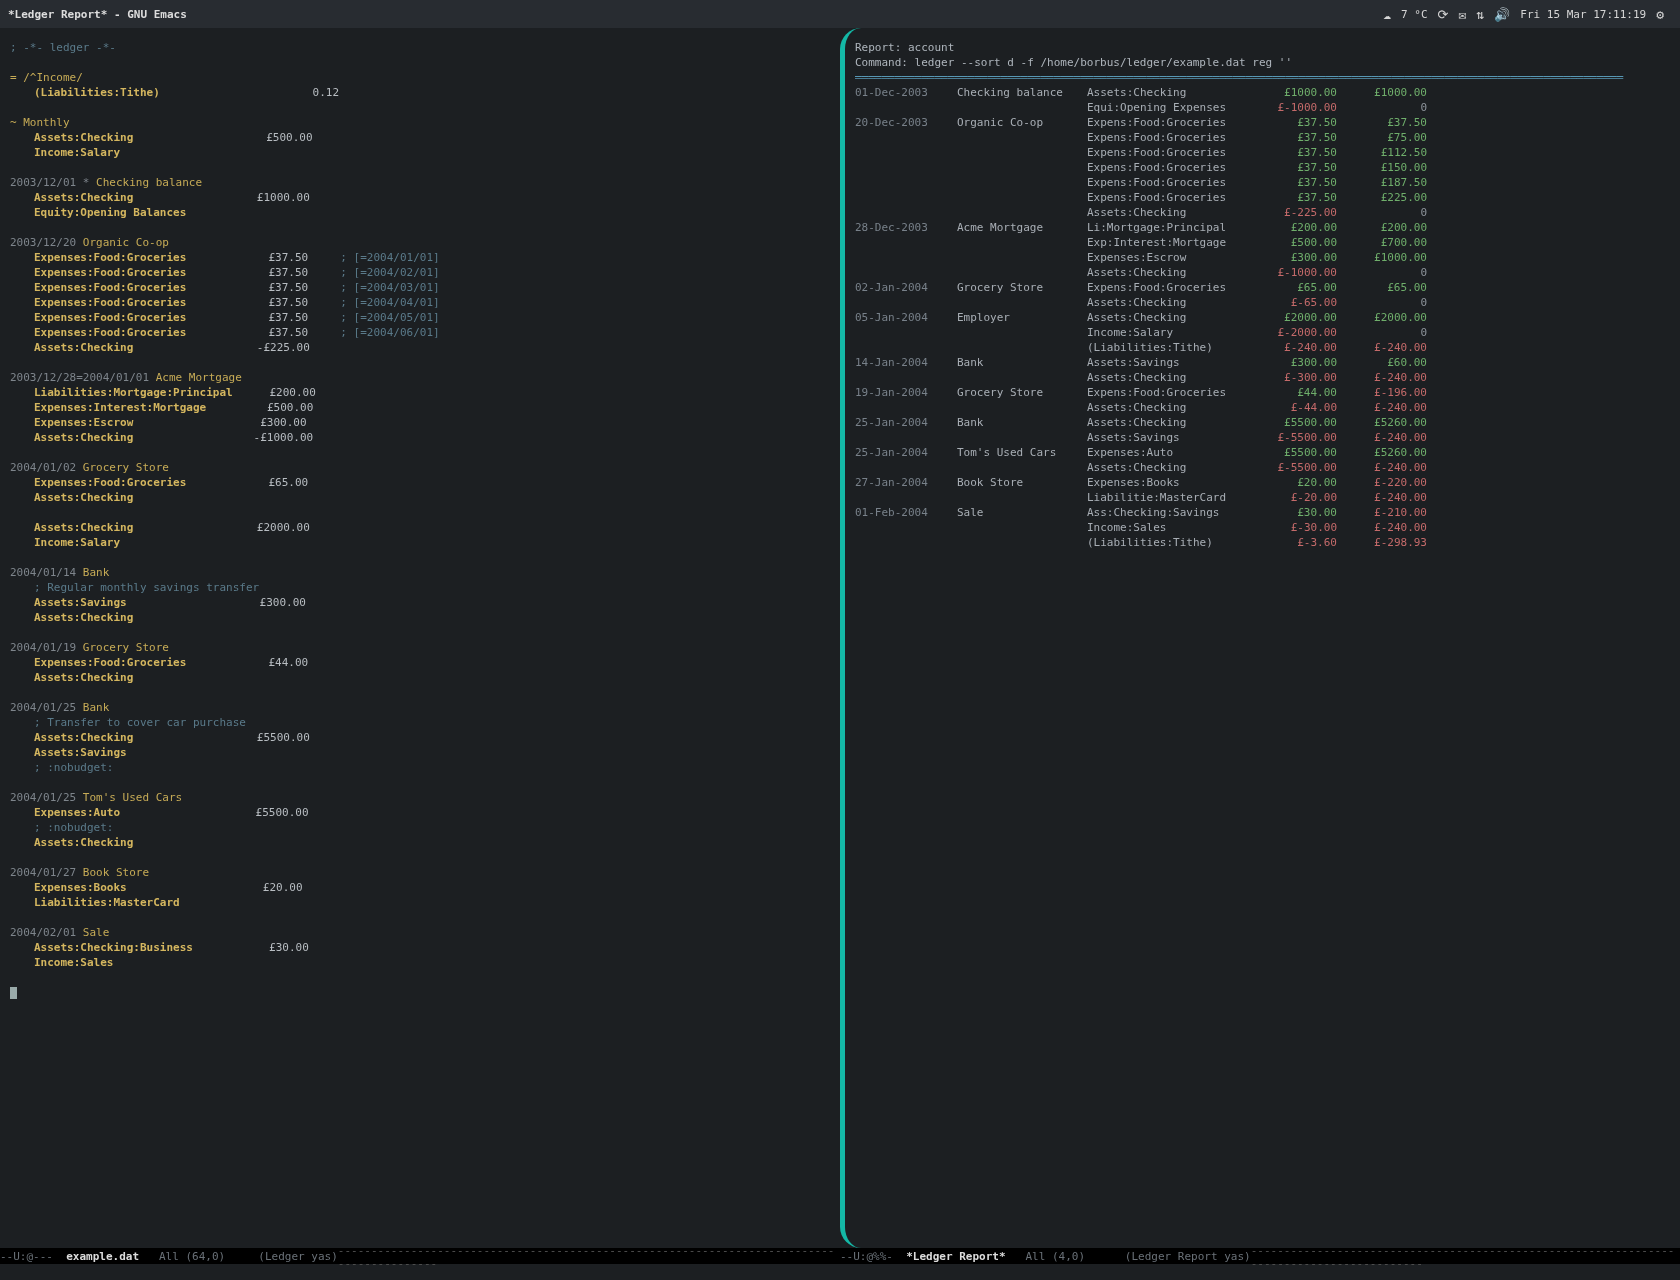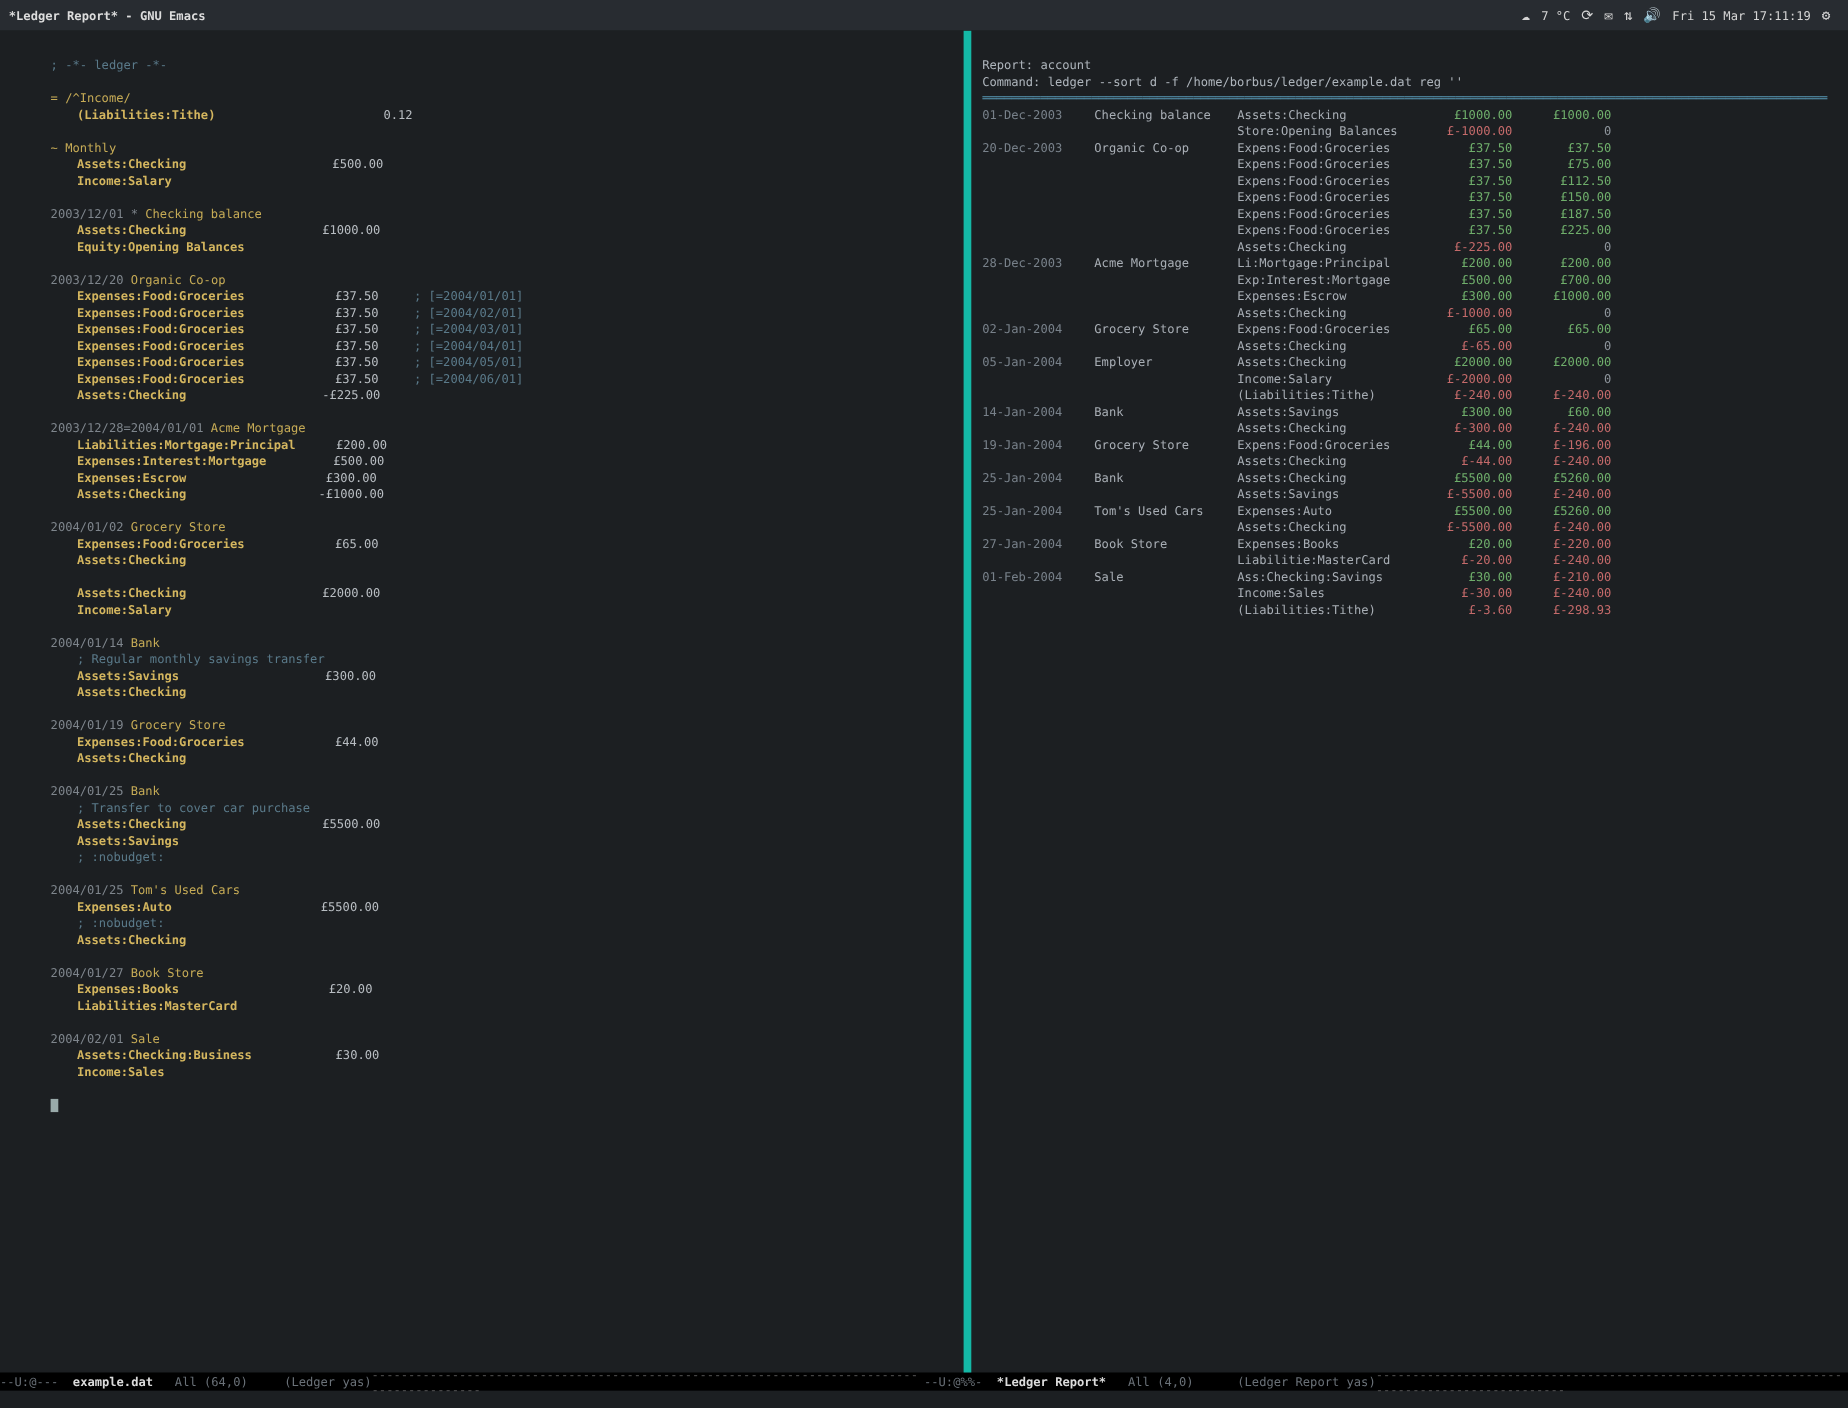--- a/index.html
+++ b/index.html
@@ -25,26 +25,25 @@
   .topbar .spacer { flex: 1 1 auto; }
   .tray { display: flex; align-items: center; gap: 10px; margin-right: 8px; color:#d5d5d5;}
   .tray .ic { font-size: 13px; }
   .workspace {
     display: flex;
     height: 1220px;
     background: #1c1f22;
   }
   .pane {
     flex: 1 1 50%;
-    padding: 24px 10px;
+    padding: 12px 10px;
     overflow: hidden;
     line-height: 15px;
-    margin-left: 36px;
-  }
-  .pane.right { border-left: 7px solid #14b8a6; }
+  }
+  .pane.right { border-left: 5px solid #14b8a6; border-radius: 21px; }
   .modeline {
     height: 16px;
     background: #000;
     color: #6a7178;
     display: flex;
     align-items: center;
     font-size: 11px;
     border-top: 1px solid #000;
   }
   .modeline .ml-seg { white-space: pre; }
@@ -286,21 +285,21 @@
       </div>
     <span class="cursor"></span>
   </div>
 
   <div class="pane right" id="right-pane">
     <div class="rhdr">Report: account</div>
     <div class="rhdr">Command: ledger --sort d -f /home/borbus/ledger/example.dat reg ''</div>
     <div class="rsepline">════════════════════════════════════════════════════════════════════════════════════════════════════════════════════</div>
     <div id="report">
         <div class="rrow"><span class="rc-date">01-Dec-2003</span><span class="rc-payee">Checking balance</span><span class="rc-acct">Assets:Checking</span><span class="rc-amt pos">£1000.00</span><span class="rc-bal pos">£1000.00</span></div>
-        <div class="rrow"><span class="rc-date"></span><span class="rc-payee"></span><span class="rc-acct">Store:Opening Balances</span><span class="rc-amt neg">£-1000.00</span><span class="rc-bal zer">0</span></div>
+        <div class="rrow"><span class="rc-date"></span><span class="rc-payee"></span><span class="rc-acct">Equi:Opening Expenses</span><span class="rc-amt neg">£-1000.00</span><span class="rc-bal zer">0</span></div>
         <div class="rrow"><span class="rc-date">20-Dec-2003</span><span class="rc-payee">Organic Co-op</span><span class="rc-acct">Expens:Food:Groceries</span><span class="rc-amt pos">£37.50</span><span class="rc-bal pos">£37.50</span></div>
         <div class="rrow"><span class="rc-date"></span><span class="rc-payee"></span><span class="rc-acct">Expens:Food:Groceries</span><span class="rc-amt pos">£37.50</span><span class="rc-bal pos">£75.00</span></div>
         <div class="rrow"><span class="rc-date"></span><span class="rc-payee"></span><span class="rc-acct">Expens:Food:Groceries</span><span class="rc-amt pos">£37.50</span><span class="rc-bal pos">£112.50</span></div>
         <div class="rrow"><span class="rc-date"></span><span class="rc-payee"></span><span class="rc-acct">Expens:Food:Groceries</span><span class="rc-amt pos">£37.50</span><span class="rc-bal pos">£150.00</span></div>
         <div class="rrow"><span class="rc-date"></span><span class="rc-payee"></span><span class="rc-acct">Expens:Food:Groceries</span><span class="rc-amt pos">£37.50</span><span class="rc-bal pos">£187.50</span></div>
         <div class="rrow"><span class="rc-date"></span><span class="rc-payee"></span><span class="rc-acct">Expens:Food:Groceries</span><span class="rc-amt pos">£37.50</span><span class="rc-bal pos">£225.00</span></div>
         <div class="rrow"><span class="rc-date"></span><span class="rc-payee"></span><span class="rc-acct">Assets:Checking</span><span class="rc-amt neg">£-225.00</span><span class="rc-bal zer">0</span></div>
         <div class="rrow"><span class="rc-date">28-Dec-2003</span><span class="rc-payee">Acme Mortgage</span><span class="rc-acct">Li:Mortgage:Principal</span><span class="rc-amt pos">£200.00</span><span class="rc-bal pos">£200.00</span></div>
         <div class="rrow"><span class="rc-date"></span><span class="rc-payee"></span><span class="rc-acct">Exp:Interest:Mortgage</span><span class="rc-amt pos">£500.00</span><span class="rc-bal pos">£700.00</span></div>
         <div class="rrow"><span class="rc-date"></span><span class="rc-payee"></span><span class="rc-acct">Expenses:Escrow</span><span class="rc-amt pos">£300.00</span><span class="rc-bal pos">£1000.00</span></div>

